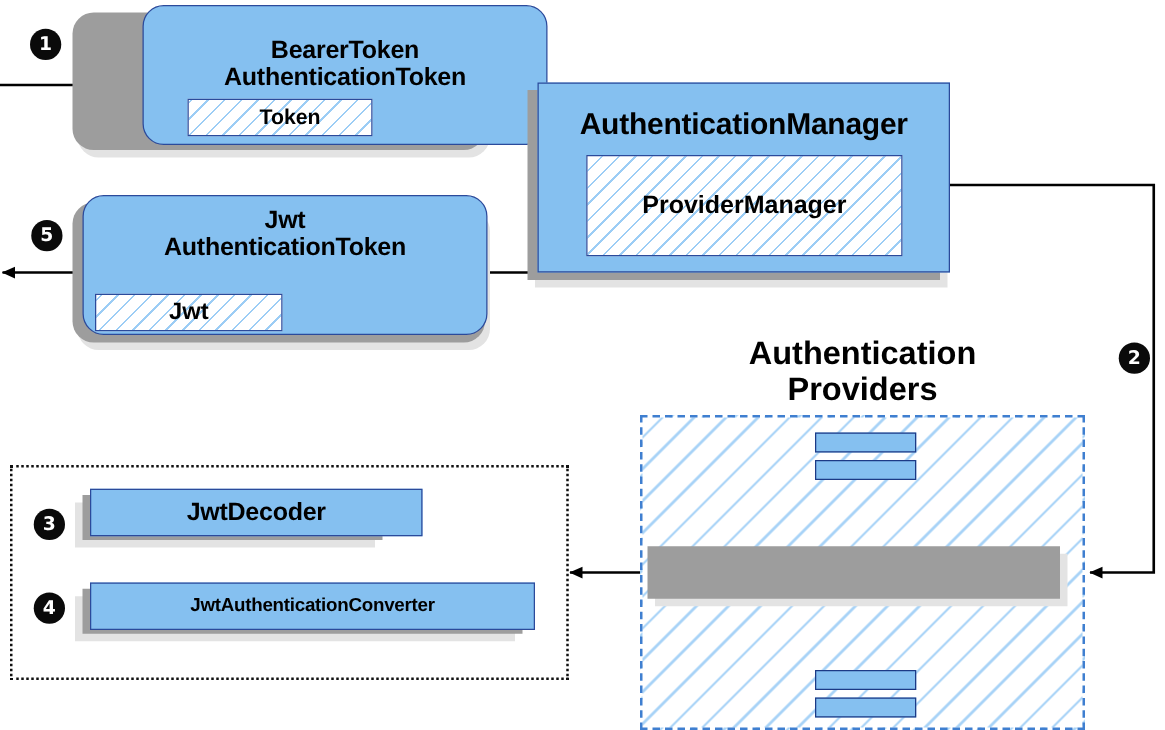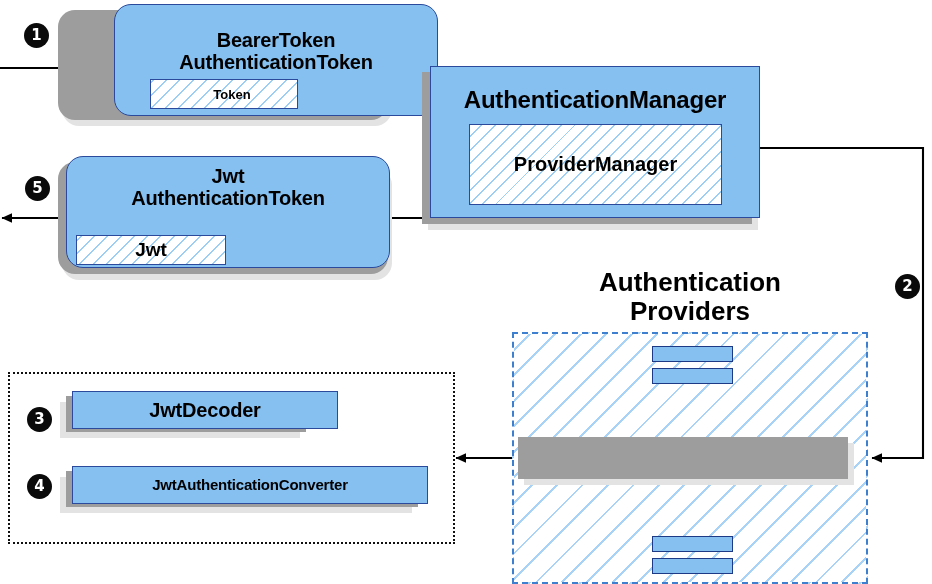--- a/index.html
+++ b/index.html
@@ -141,21 +141,21 @@
   </svg>
 
   <div class="shadow2" style="left:62px;top:16px;width:330px;height:110px;border-radius:17px;"></div>
   <div class="shadow" style="left:58px;top:10px;width:330px;height:110px;border-radius:17px;"></div>
   <div class="bluebox rounded" style="left:66px;top:4px;width:324px;height:112px;padding-top:24px;justify-content:flex-start;margin-left:48px;">
     <div class="title" style="font-size:20px;">
       <span>BearerToken</span><br>
       <span>AuthenticationToken</span>
     </div>
   </div>
-  <div class="hatchbox" style="left:150px;top:79px;width:148px;height:30px;font-size:13px;padding-left:16px;">
+  <div class="hatchbox" style="left:150px;top:79px;width:148px;height:30px;font-size:17px;padding-left:16px;">
       <span>Token</span>
     </div>
 
   <div class="shadow2" style="left:428px;top:78px;width:330px;height:152px;"></div>
   <div class="shadow" style="left:422px;top:72px;width:330px;height:152px;"></div>
   <div class="bluebox" style="left:430px;top:66px;width:330px;height:152px;padding-top:20px;justify-content:flex-start;">
     <div class="title" style="font-size:24px;">AuthenticationManager</div>
   </div>
   <div class="hatchbox" style="left:469px;top:124px;width:253px;height:81px;font-size:20px;">
       <span>ProviderManager</span>

